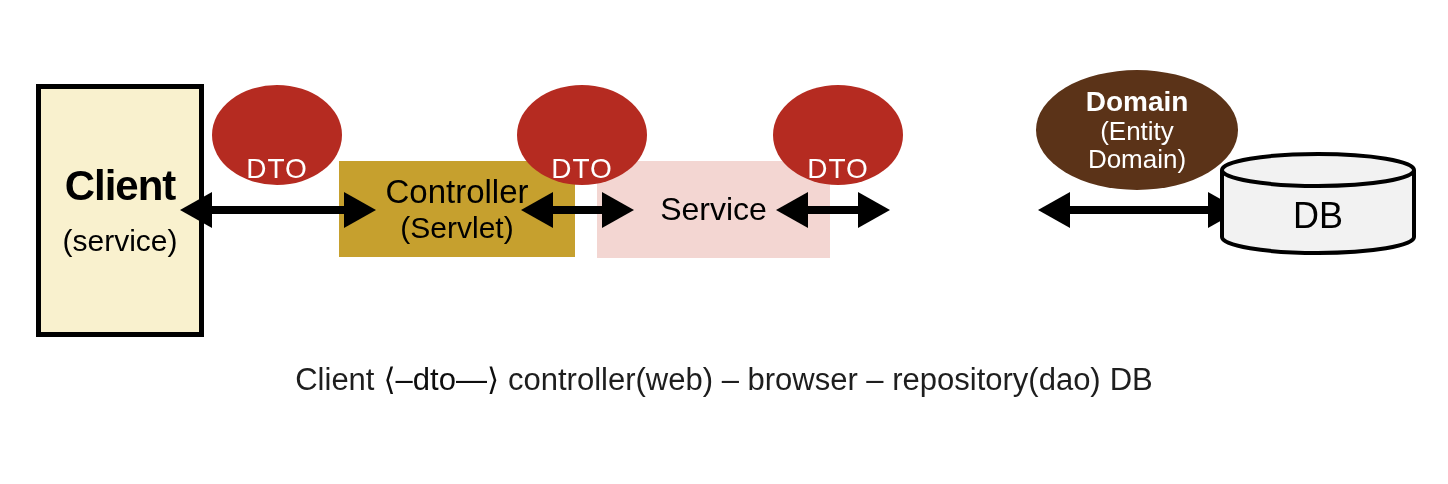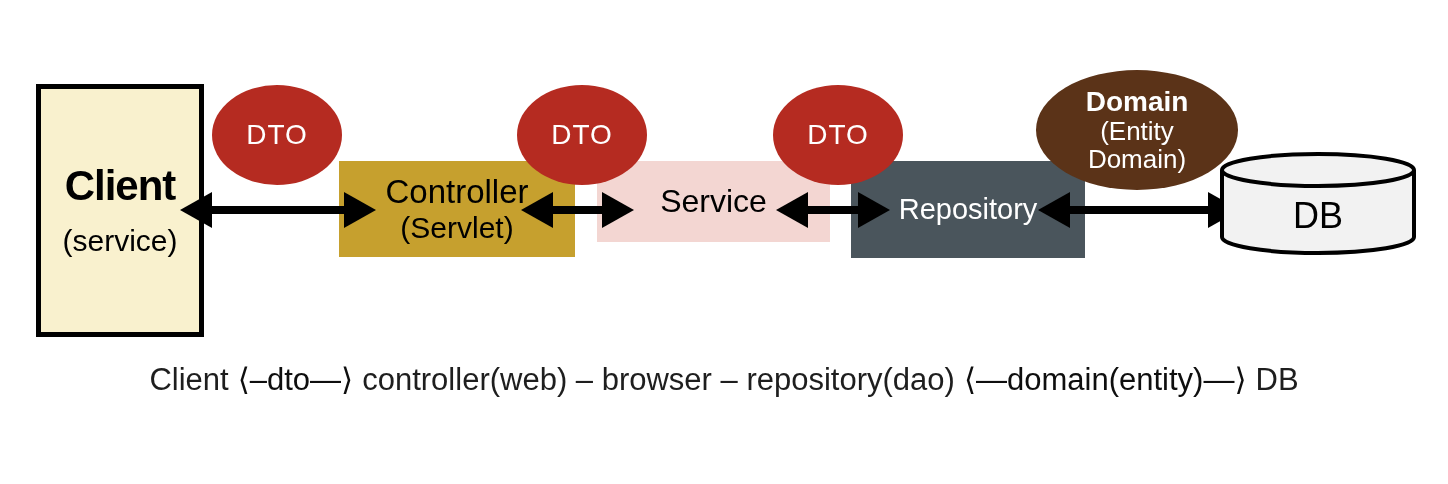--- a/index.html
+++ b/index.html
@@ -30,21 +30,21 @@
   }
   .client-title { font-size: 42px; font-weight: bold; letter-spacing: -1px; }
   .client-sub   { font-size: 30px; margin-top: 14px; }
   .controller {
     left: 339px; top: 161px; width: 236px; height: 96px;
     background: var(--controller-fill, #C6A02E);
   }
   .controller-title { font-size: 33px; }
   .controller-sub   { font-size: 30px; }
   .service {
-    left: 597px; top: 161px; width: 233px; height: 81px;
+    left: 597px; top: 161px; width: 233px; height: 97px;
     background: var(--service-fill, #F3D6D2);
   }
   .service-title { font-size: 32px; }
   .repository {
     left: 851px; top: 161px; width: 234px; height: 97px;
     background: var(--repository-fill, #4A555C);
     color: var(--light-text, #fff);
   }
   .repository-title { font-size: 29px; }
 
@@ -52,21 +52,21 @@
     position: absolute;
     border-radius: 50%;
     display: flex;
     flex-direction: column;
     align-items: center;
     justify-content: center;
     text-align: center;
     z-index: 3;
     color: var(--light-text, #fff);
   }
-  .dto { top: 85px; width: 130px; height: 100px; background: var(--dto-fill, #B52B21); }
+  .dto { top: 85px; width: 130px; height: 100px; background: var(--dto-fill, #B52B21); justify-content: flex-end; }
   .dto-1 { left: 212px; }
   .dto-2 { left: 517px; }
   .dto-3 { left: 773px; }
   .dto-label { font-size: 28px; letter-spacing: 1px; }
   .domain {
     left: 1036px; top: 70px; width: 202px; height: 120px;
     background: var(--domain-fill, #5B3318);
     line-height: 1.08;
   }
   .domain-title { font-size: 28px; font-weight: bold; }
@@ -105,23 +105,20 @@
 
   <div class="node controller">
     <div class="controller-title">Controller</div>
     <div class="controller-sub">(Servlet)</div>
   </div>
 
   <div class="node service">
     <div class="service-title">Service</div>
   </div>
 
-  <div class="node repository">
-    <div class="repository-title">Repository</div>
-  </div>
 
   <svg class="overlay" width="1448" height="484" viewBox="0 0 1448 484">
     <g class="arrow">
       <rect x="206" y="206" width="144" height="8"></rect>
       <polygon points="180,210 212,192 212,228"></polygon>
       <polygon points="376,210 344,192 344,228"></polygon>
     </g>
     <g class="arrow">
       <rect x="547" y="206" width="61" height="8"></rect>
       <polygon points="521,210 553,192 553,228"></polygon>
@@ -158,17 +155,16 @@
   <div class="ellipse domain">
     <div class="domain-title">Domain</div>
     <div class="domain-sub">(Entity</div>
     <div class="domain-sub">Domain)</div>
   </div>
 
   <div class="caption">
     <span>Client</span>
     <span class="bold">⟨–dto—⟩</span>
     <span>controller(web) – browser – repository(dao)</span>
-    <span class="bold">⟨—domain(entity)—⟩</span>
     <span>DB</span>
   </div>
 
 </div>
 
 </body></html>

